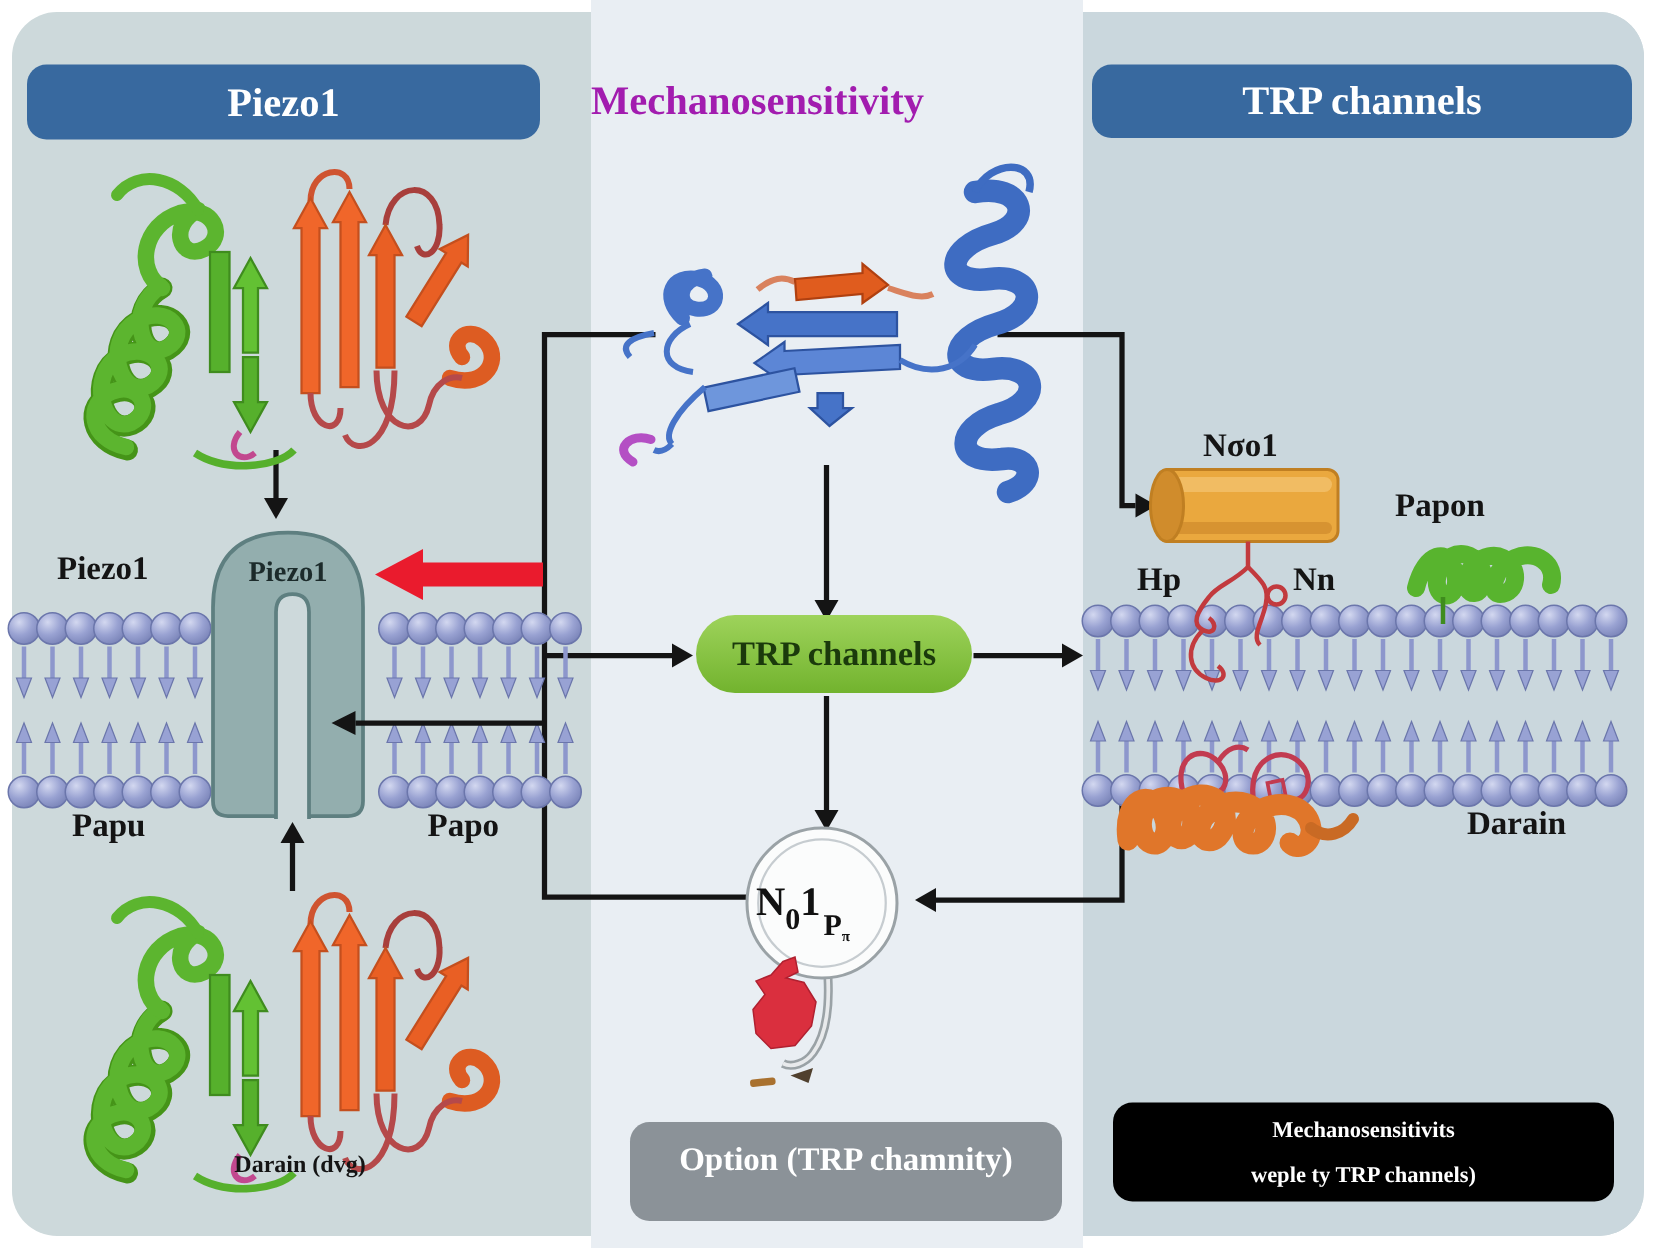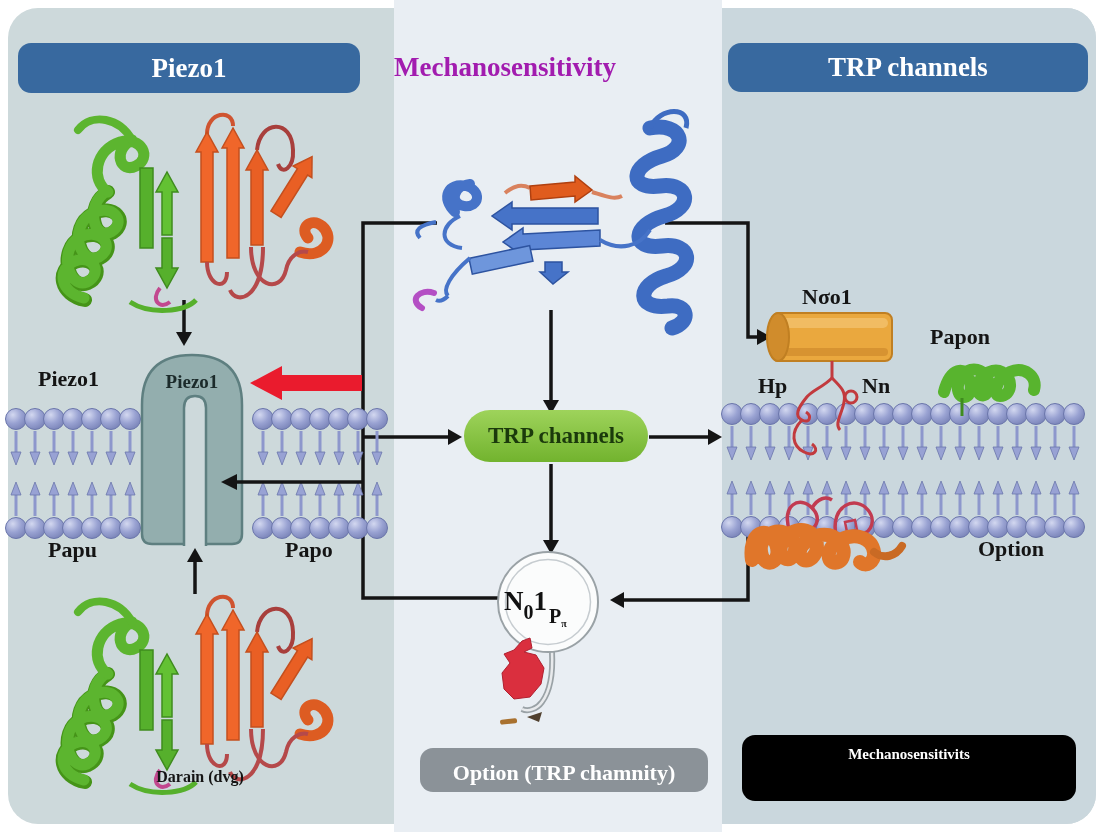--- a/index.html
+++ b/index.html
@@ -18,21 +18,21 @@
   .hdr-right{left:728px;top:43px;width:360px;height:49px;line-height:49px;}
   .title-center{left:394px;top:52px;width:372px;font-size:27px;color:#a21caf;}
   .lbl22{font-size:22px;}
   .channel-lbl{left:142px;top:371px;width:100px;text-align:center;font-size:19px;color:#1c2b2b;}
   .darain{left:90px;top:768px;width:220px;text-align:center;font-size:16px;}
   .green-box{position:absolute;z-index:10;left:464px;top:410px;width:184px;height:52px;
              border-radius:26px;background:linear-gradient(#9ed35b,#72b32e);
              color:#1b3a0c;font-weight:bold;font-size:23px;text-align:center;line-height:52px;}
   .gray-box{position:absolute;z-index:10;background:#8b9298;color:#ffffff;font-weight:bold;
             text-align:center;border-radius:13px;}
-  .opt-box{left:420px;top:748px;width:288px;height:44px;font-size:22px;line-height:50px;}
+  .opt-box{left:420px;top:748px;width:288px;height:66px;font-size:22px;line-height:50px;}
   .caption-box{left:742px;top:735px;width:334px;height:66px;background:#000000;font-size:15px;
                line-height:30px;padding-top:4px;box-sizing:border-box;}
   .circle-text{left:504px;top:586px;width:90px;color:#111;}
   .cN,.c1{font-size:27px;}
   .c0{font-size:20px;position:relative;top:9px;}
   .cP{font-size:20px;position:relative;top:13px;margin-left:2px;}
   .cT{font-size:10px;position:relative;top:17px;}
   .con{stroke:#141414;stroke-width:3.5;fill:none;}
   .chead{fill:#141414;}
 </style>
@@ -393,19 +393,20 @@
   <div class="txt circle-text">
     <span class="cN">N</span><span class="c0">0</span><span class="c1">1</span><span class="cP">P</span><span class="cT">π</span>
   </div>
 
   <div class="gray-box opt-box">Option (TRP chamnity)</div>
 
   <div class="txt lbl22" style="left:802px;top:284px;">Nσo1</div>
   <div class="txt lbl22" style="left:758px;top:373px;">Hp</div>
   <div class="txt lbl22" style="left:862px;top:373px;">Nn</div>
   <div class="txt lbl22" style="left:930px;top:324px;">Papon</div>
-  <div class="txt lbl22" style="left:978px;top:536px;">Option</div>
+  <div class="txt lbl22" style="left:978px;top:536px;">Darain</div>
 
   <div class="gray-box caption-box">
     <div>Mechanosensitivits</div>
+    <div>weple ty TRP channels)</div>
   </div>
 
 </div>
 
 </body></html>

